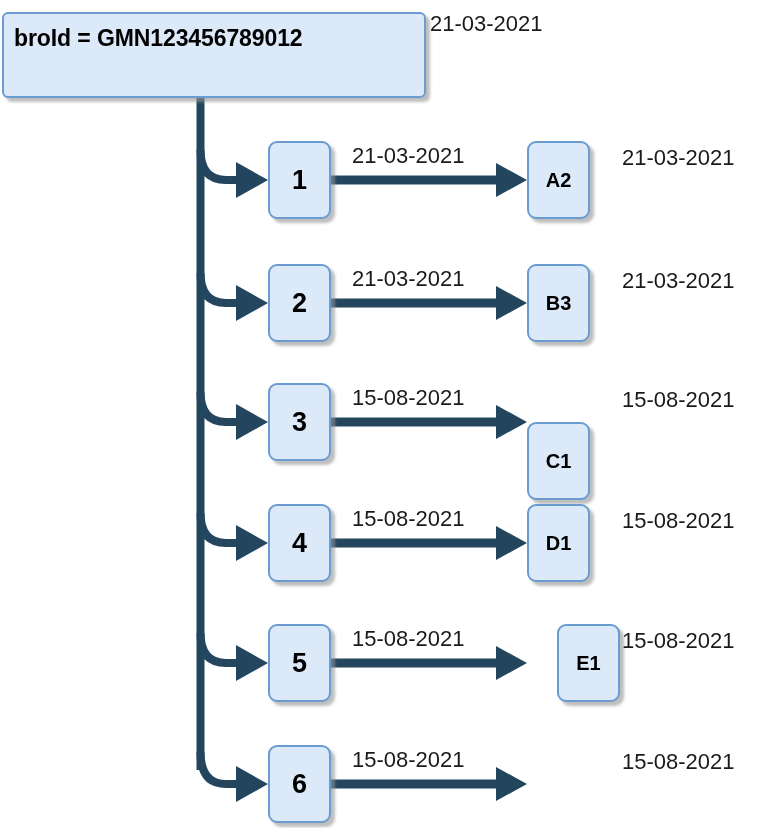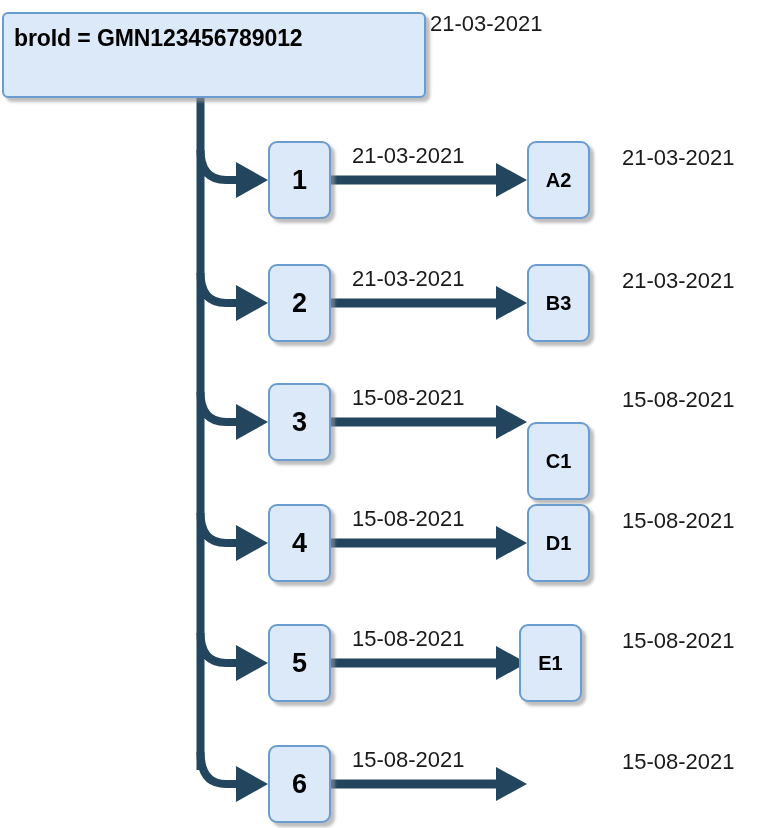--- a/index.html
+++ b/index.html
@@ -185,21 +185,21 @@
   <div class="edge-label" style="left:352px; top:506px;">15-08-2021</div>
   <div class="node result-box" style="left:527px; top:504px;">
     <span>D1</span>
   </div>
   <div class="date-label" style="left:622px; top:508px;">15-08-2021</div>
 
   <div class="node stage-box" style="left:268px; top:624px;">
     <span>5</span>
   </div>
   <div class="edge-label" style="left:352px; top:626px;">15-08-2021</div>
-  <div class="node result-box" style="left:519px; top:624px;justify-content:center;">
+  <div class="node result-box" style="left:557px; top:624px;justify-content:center;">
     <span>E1</span>
   </div>
   <div class="date-label" style="left:622px; top:628px;">15-08-2021</div>
 
   <div class="node stage-box" style="left:268px; top:745px;">
     <span>6</span>
   </div>
   <div class="edge-label" style="left:352px; top:747px;">15-08-2021</div>
   <div class="date-label" style="left:622px; top:749px;">15-08-2021</div>
 

